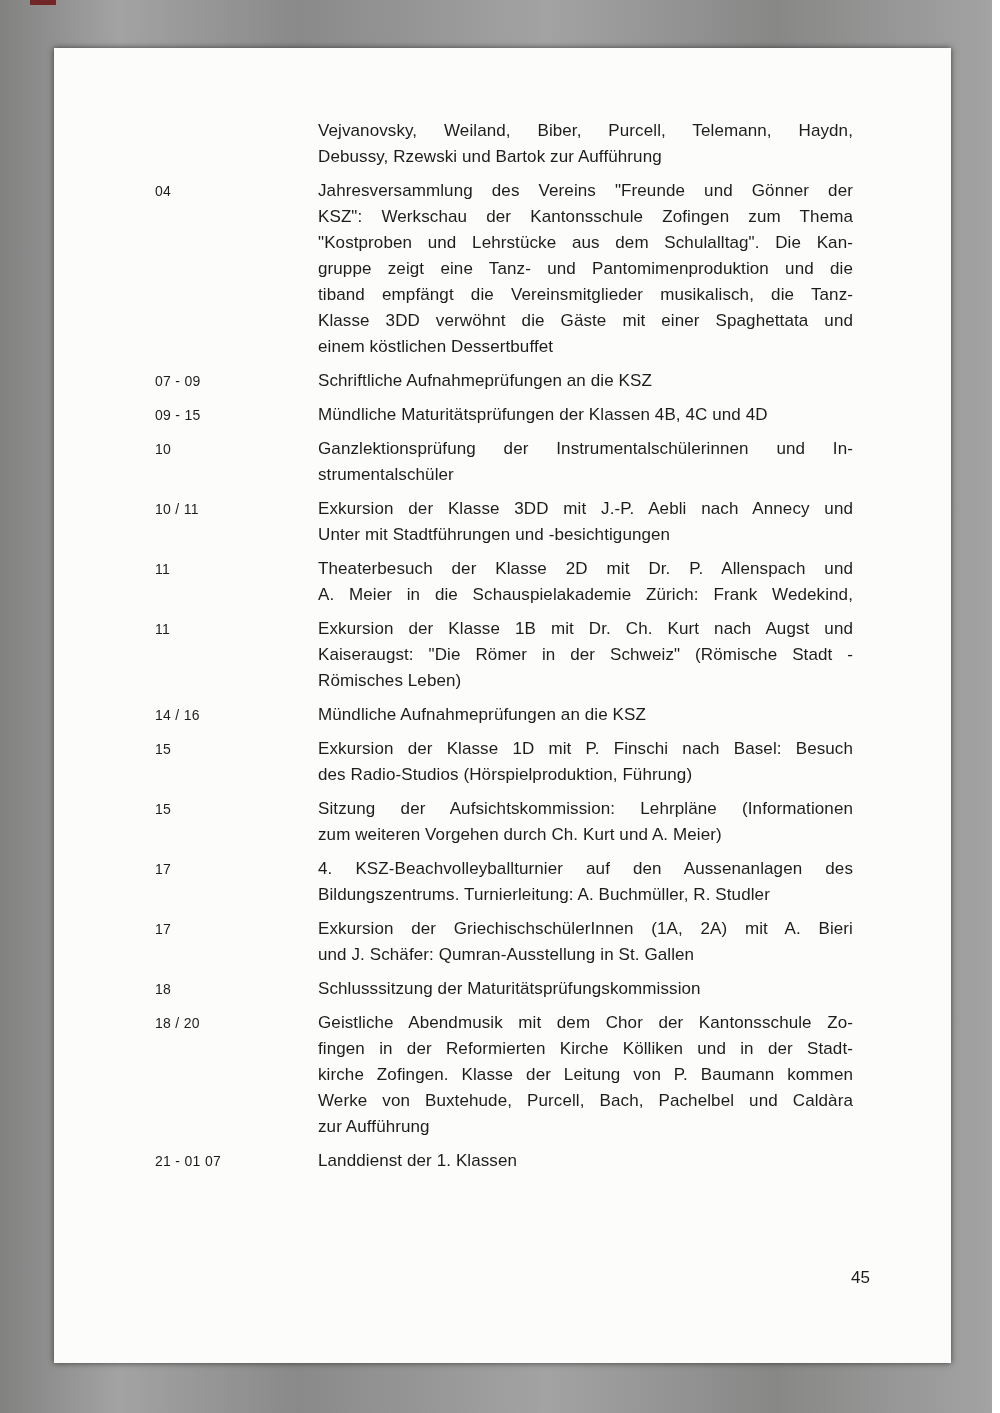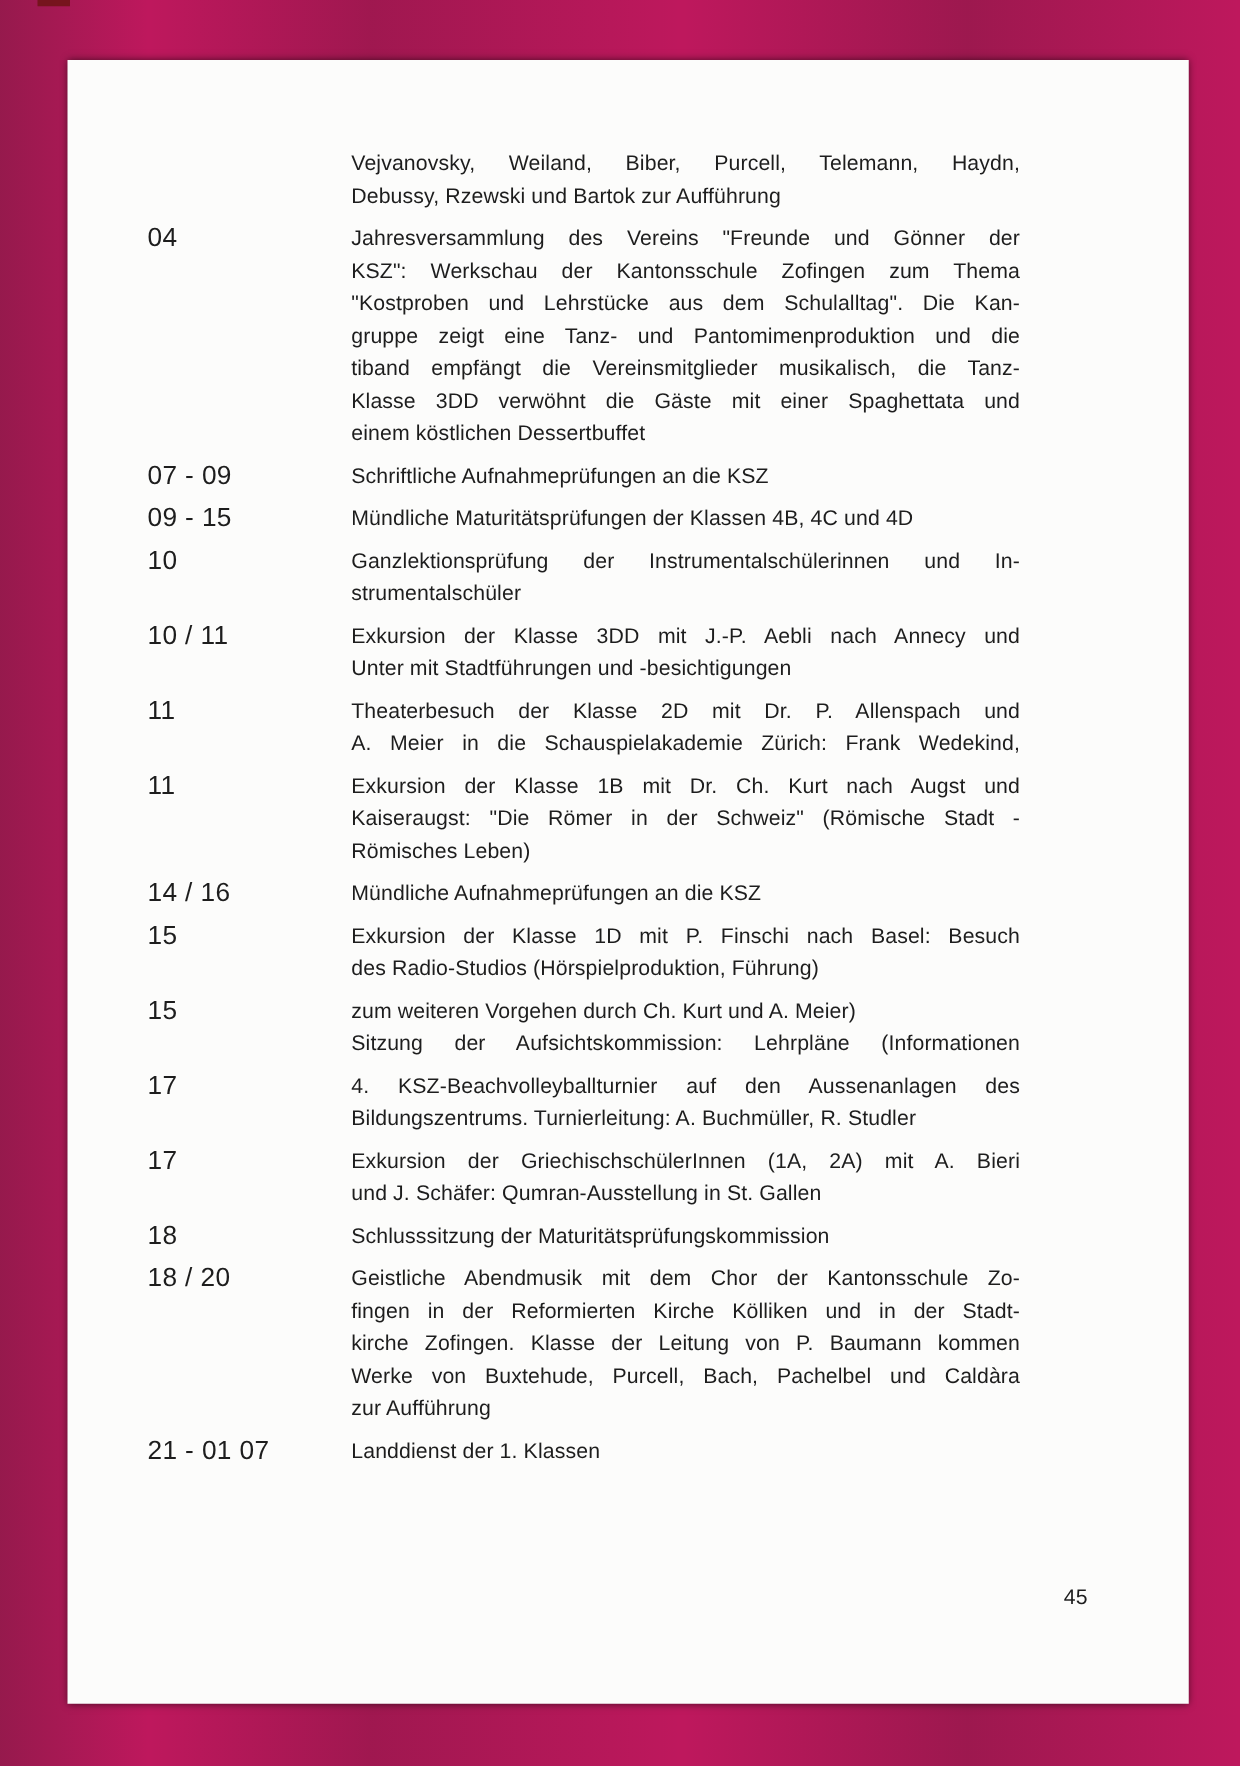--- a/index.html
+++ b/index.html
@@ -3,21 +3,21 @@
 <meta charset="utf-8">
 <style>
   html, body {
     margin: 0;
     padding: 0;
   }
   .stage {
     position: relative;
     width: 992px;
     height: 1413px;
-    background: #be185d;
+    background: #a3a3a3;
     overflow: hidden;
     font-family: "Liberation Sans", sans-serif;
     text-decoration: underline;
   }
   
   .stage::before {
     content: "";
     position: absolute;
     inset: 0;
     background:
@@ -47,23 +47,23 @@
     left: 0;
     top: 70px;
     width: 897px;
   }
   .entry {
     display: flex;
     margin-bottom: 8px;
   }
   .entry .date {
     width: 163px;
-    padding-left: 64px;
+    padding-left: 101px;
     flex-shrink: 0;
-    font-size: 21px;
+    font-size: 14px;
     line-height: 26px;
     color: #1d1d1d;
     letter-spacing: 0.3px;
     white-space: nowrap;
   }
   .entry .text {
     width: 535px;
     flex-shrink: 0;
   }
   .line {
@@ -173,22 +173,22 @@
     <div class="date">15</div>
     <div class="text">
             <div class="line just">Exkursion der Klasse 1D mit P. Finschi nach Basel: Besuch</div>
             <div class="line">des Radio-Studios (Hörspielproduktion, Führung)</div>
           </div>
   </div>
 
   <div class="entry">
     <div class="date">15</div>
     <div class="text">
+            <div class="line just">Sitzung der Aufsichtskommission: Lehrpläne (Informationen</div>
             <div class="line">zum weiteren Vorgehen durch Ch. Kurt und A. Meier)</div>
-            <div class="line just">Sitzung der Aufsichtskommission: Lehrpläne (Informationen</div>
           </div>
   </div>
 
   <div class="entry">
     <div class="date">17</div>
     <div class="text">
             <div class="line just">4. KSZ-Beachvolleyballturnier auf den Aussenanlagen des</div>
             <div class="line">Bildungszentrums. Turnierleitung: A. Buchmüller, R. Studler</div>
           </div>
   </div>

